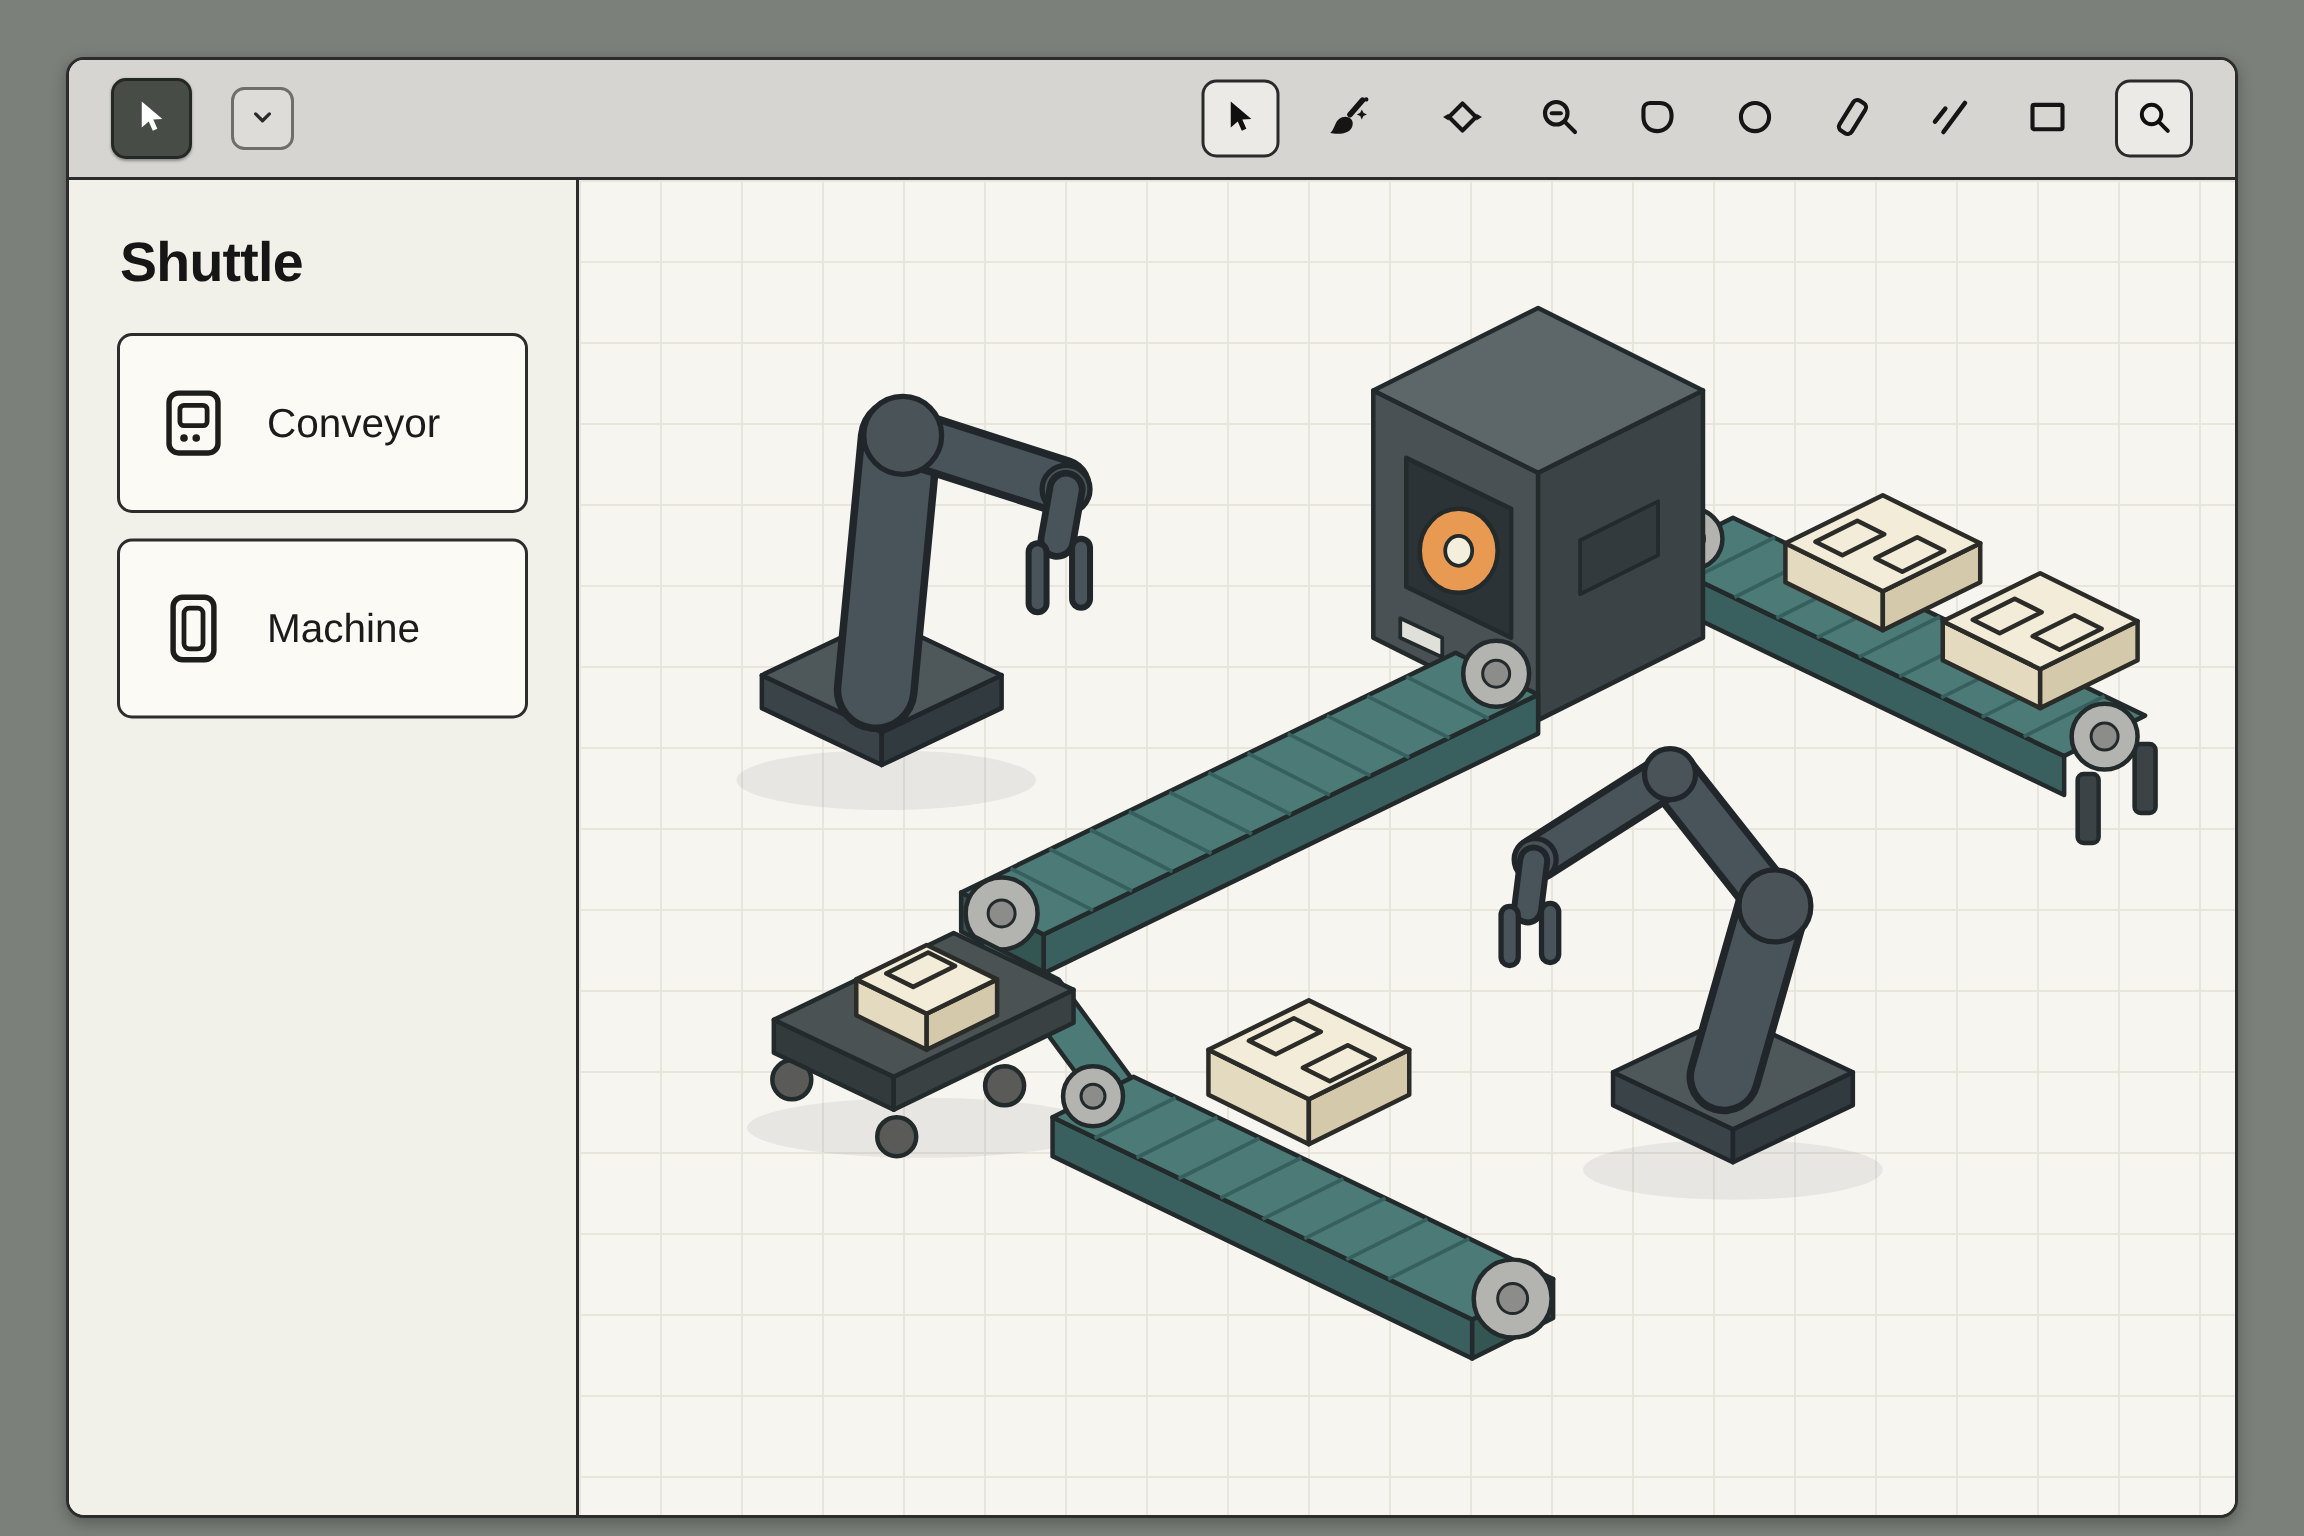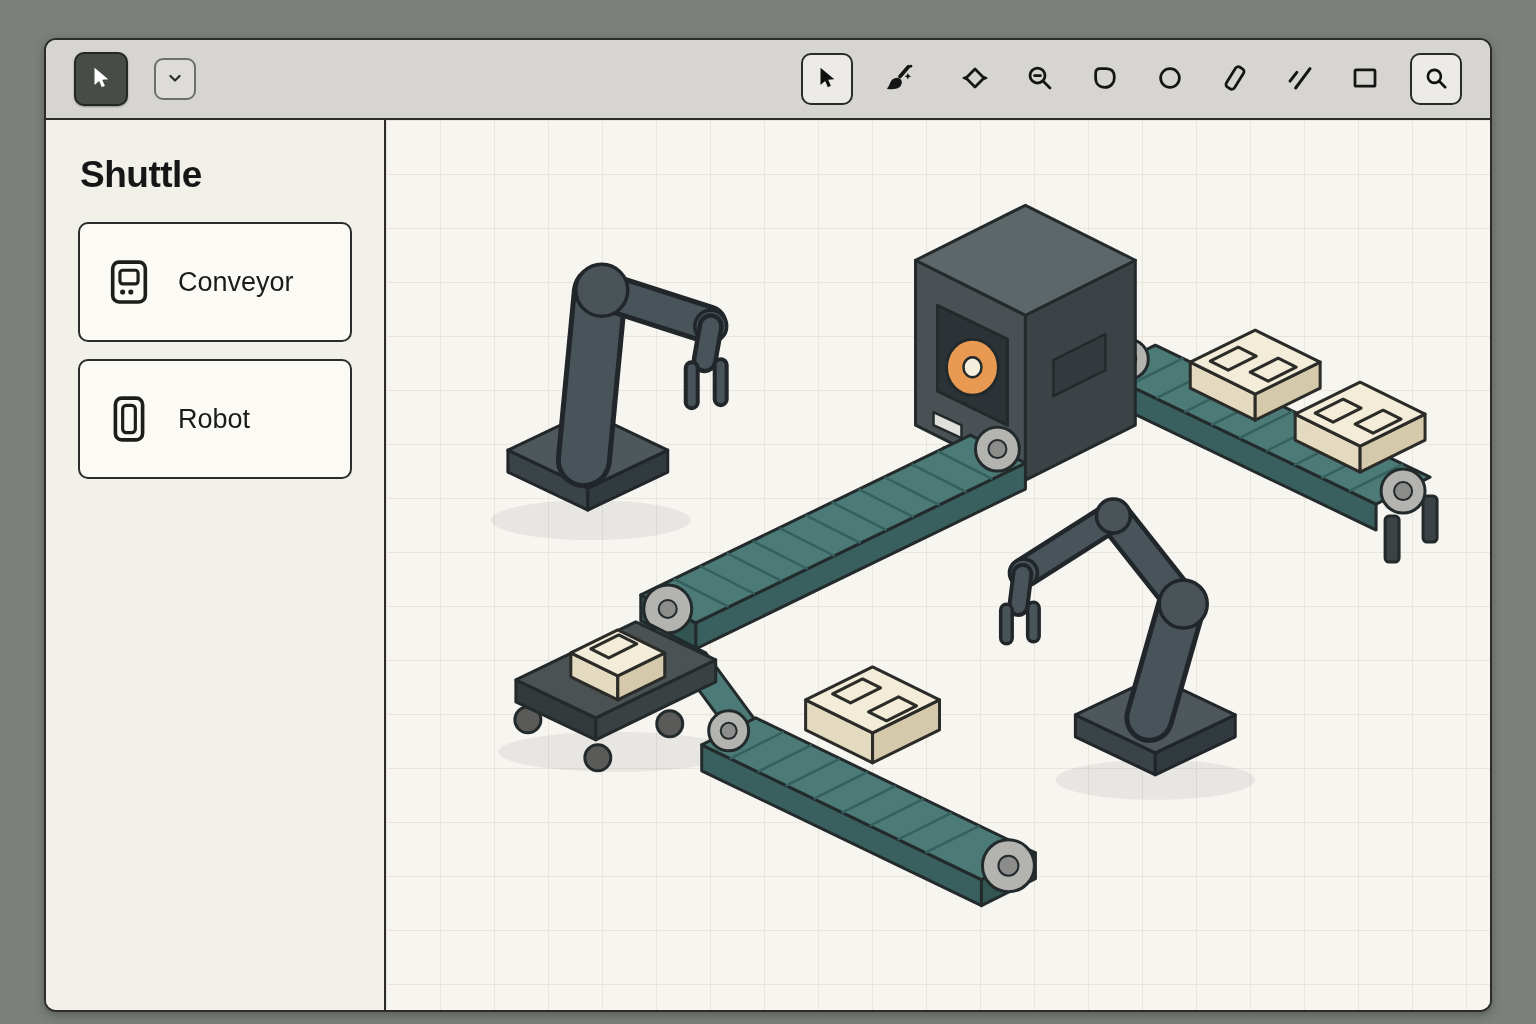--- a/index.html
+++ b/index.html
@@ -162,21 +162,21 @@
           <span class="p-label">Conveyor</span>
         </div>
 
         <div class="palette-item">
           <span class="p-icon">
             <svg width="58" height="58" viewBox="0 0 64 64" fill="none" stroke="currentColor" stroke-width="4" stroke-linejoin="round">
               <rect x="17" y="9" width="30" height="46" rx="7"></rect>
               <rect x="25" y="17" width="14" height="30" rx="4" stroke-width="3.5"></rect>
             </svg>
           </span>
-          <span class="p-label">Robot</span>
+          <span class="p-label">Machine</span>
         </div>
       </aside>
 
       <div class="canvas">
         <svg class="scene" viewBox="0 0 1105 890" preserveAspectRatio="xMidYMid meet">
 
           <g>
             <ellipse cx="205" cy="400" rx="100" ry="20" fill="rgba(40,45,45,0.07)"></ellipse>
             <ellipse cx="770" cy="660" rx="100" ry="20" fill="rgba(40,45,45,0.07)"></ellipse>
             <ellipse cx="230" cy="632" rx="118" ry="20" fill="rgba(40,45,45,0.07)"></ellipse>

